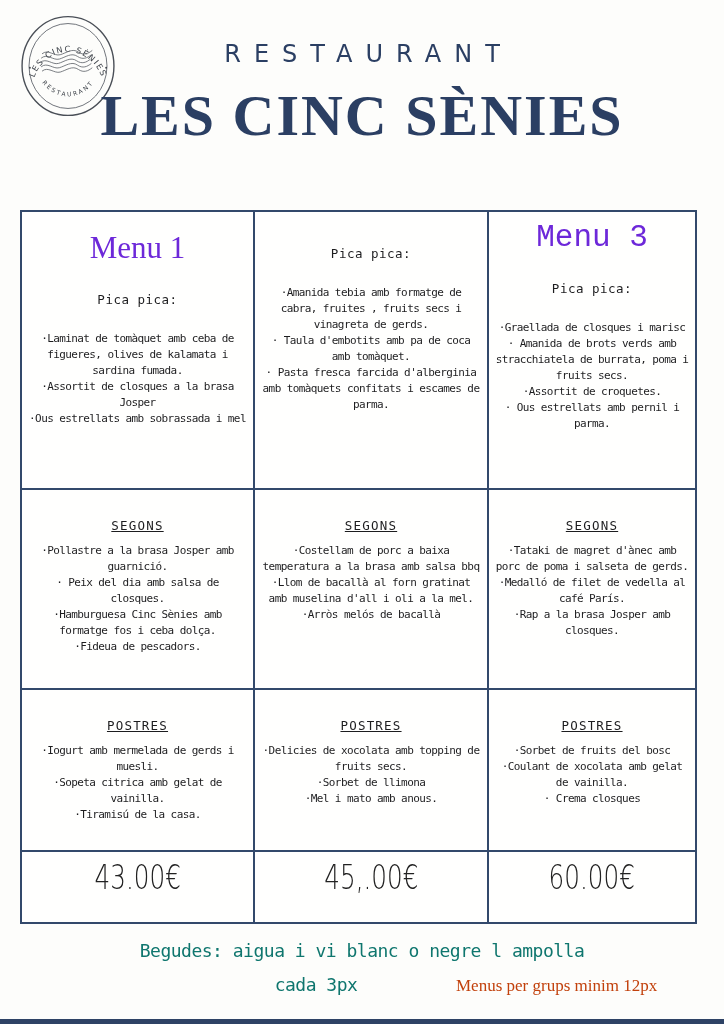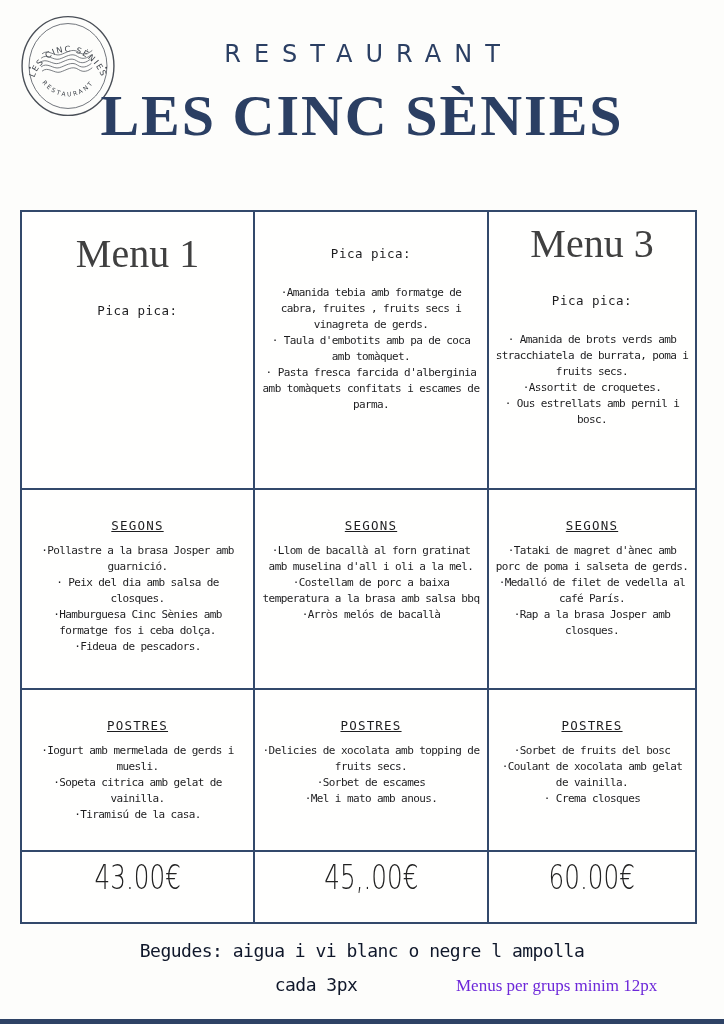--- a/index.html
+++ b/index.html
@@ -45,25 +45,25 @@
   .cell {
     border-right:2px solid #33496b;
     border-bottom:2px solid #33496b;
     padding:8px 6px;
     text-align:center;
     overflow:hidden;
   }
   .menu-title {
     font-family:"Liberation Serif", serif;
     font-weight:normal;
-    font-size:40px; color:#404040;
+    font-size:31px; color:#6d28d9;
   }
   .mt-1 { margin-top:10px; }
   .mt-2 { margin-top:2px; }
-  .mt-3 { margin-top:0; }
+  .mt-3 { margin-top:0;font-family:Liberation Mono, monospace; }
   .sec-label {
     font-size:12.5px; letter-spacing:0.5px; color:#1d1d1f;
   }
   .pica-label { margin-top:26px; }
   .caps-label { margin-top:20px; letter-spacing:1.2px;text-decoration:underline; }
   .items { margin-top:10px; }
   .items.first { margin-top:24px; }
   .item {
     font-size:11px; line-height:16px; letter-spacing:-0.6px;
     color:#1d1d1f;
@@ -73,27 +73,27 @@
     font-family:"DejaVu Sans", sans-serif;
     font-weight:300; font-size:29px; color:#222;
     transform:scale(0.85,1.15);
   }
 
   
   .drinks {
     position:absolute; left:0; right:0; top:934px;
     text-align:center;
     font-size:18px; line-height:34px; letter-spacing:-0.5px;
-    color:#0f172a;
+    color:#0f766e;
   }
   .drinks-line2 { margin-right:130px;margin-left:38px; }
   .group-note {
     position:absolute; left:456px; top:976px;
     font-family:"Liberation Serif", serif;
-    font-size:17px; color:#6d28d9;
+    font-size:17px; color:#c2410c;
   }
   .bottom-bar {
     position:absolute; left:0; right:0; bottom:0; height:5px;
     background:#2e4265;
   }
 </style>
 </head>
 <body>
 
 <div class="page">
@@ -123,53 +123,59 @@
   </div>
 
   <div class="kicker">RESTAURANT</div>
   <div class="big-title">LES CINC SÈNIES</div>
 
   <div class="grid">
 
     <div class="cell">
       <div class="menu-title mt-1">Menu 1</div>
       <div class="sec-label pica-label">Pica pica:</div>
+      <div class="items first">
+          <div class="item">·Laminat de tomàquet  amb ceba de figueres, olives de kalamata i sardina fumada.</div>
+          <div class="item">·Assortit de closques a la brasa Josper</div>
+          <div class="item">·Ous estrellats amb sobrassada i mel</div>
+        </div>
     </div>
     <div class="cell">
       <div class="sec-label pica-label">Pica pica:</div>
       <div class="items first">
           <div class="item">·Amanida tebia amb formatge de cabra, fruites , fruits secs i vinagreta de gerds.</div>
           <div class="item">· Taula d'embotits  amb pa de coca amb tomàquet.</div>
           <div class="item">· Pasta fresca farcida d'alberginia amb tomàquets confitats i escames de parma.</div>
         </div>
     </div>
     <div class="cell">
       <div class="menu-title mt-3">Menu 3</div>
       <div class="sec-label pica-label">Pica pica:</div>
       <div class="items first">
+          <div class="item">·Graellada de closques i marisc</div>
           <div class="item">· Amanida de brots verds amb stracchiatela de burrata, poma i fruits secs.</div>
           <div class="item">·Assortit de croquetes.</div>
-          <div class="item">· Ous estrellats amb pernil i bosc.</div>
+          <div class="item">· Ous estrellats amb pernil i parma.</div>
         </div>
     </div>
 
     <div class="cell">
       <div class="sec-label caps-label">SEGONS</div>
       <div class="items">
           <div class="item">·Pollastre a la brasa Josper amb guarnició.</div>
           <div class="item">· Peix del dia amb salsa de closques.</div>
           <div class="item">·Hamburguesa Cinc Sènies amb formatge fos i ceba dolça.</div>
           <div class="item">·Fideua de pescadors.</div>
         </div>
     </div>
     <div class="cell">
       <div class="sec-label caps-label">SEGONS</div>
       <div class="items">
+          <div class="item">·Costellam de porc a baixa temperatura a la brasa amb salsa bbq</div>
           <div class="item">·Llom de bacallà al forn gratinat amb muselina d'all i oli a la mel.</div>
-          <div class="item">·Costellam de porc a baixa temperatura a la brasa amb salsa bbq</div>
           <div class="item">·Arròs melós de bacallà</div>
         </div>
     </div>
     <div class="cell">
       <div class="sec-label caps-label">SEGONS</div>
       <div class="items">
           <div class="item">·Tataki de magret d'ànec amb porc de poma i salseta de gerds.</div>
           <div class="item">·Medalló de filet de vedella al café París.</div>
           <div class="item">·Rap a la brasa Josper amb closques.</div>
         </div>
@@ -180,21 +186,21 @@
       <div class="items">
           <div class="item">·Iogurt amb mermelada de gerds i muesli.</div>
           <div class="item">·Sopeta citrica amb gelat de vainilla.</div>
           <div class="item">·Tiramisú de la casa.</div>
         </div>
     </div>
     <div class="cell">
       <div class="sec-label caps-label">POSTRES</div>
       <div class="items">
           <div class="item">·Delicies de xocolata amb topping de fruits secs.</div>
-          <div class="item">·Sorbet de escames</div>
+          <div class="item">·Sorbet de llimona</div>
           <div class="item">·Mel i mato amb anous.</div>
         </div>
     </div>
     <div class="cell">
       <div class="sec-label caps-label">POSTRES</div>
       <div class="items">
           <div class="item">·Sorbet de fruits del bosc</div>
           <div class="item">·Coulant de xocolata amb gelat de vainilla.</div>
           <div class="item">· Crema closques</div>
         </div>

